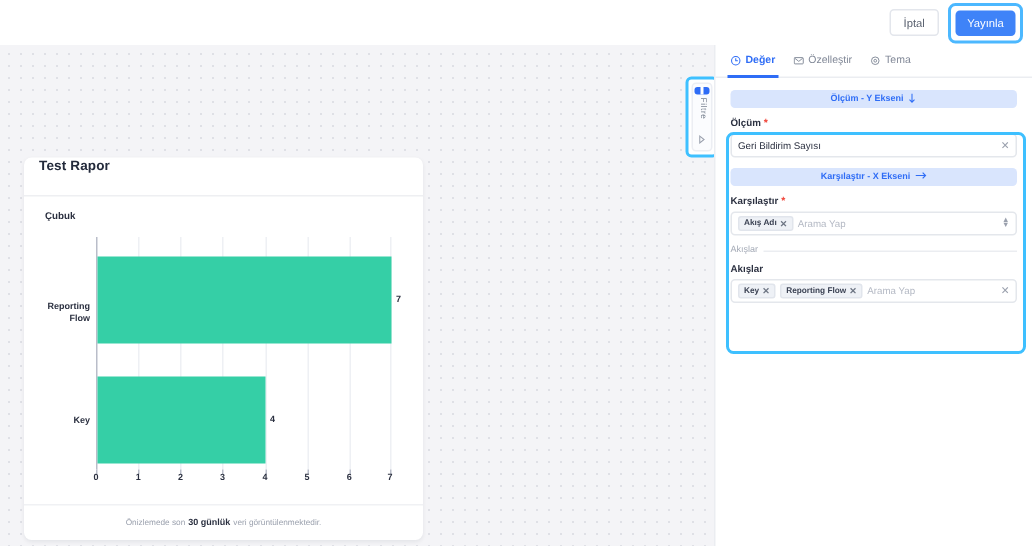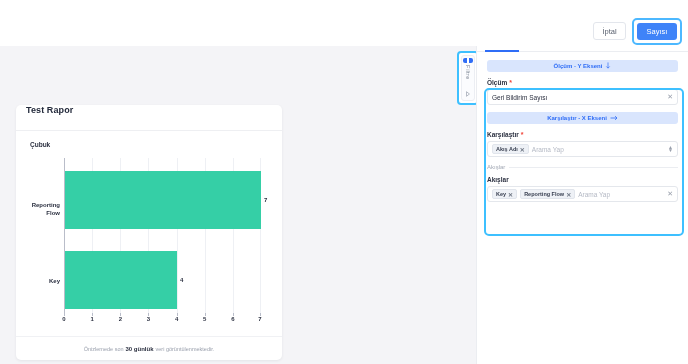--- a/index.html
+++ b/index.html
@@ -15,21 +15,21 @@
   #app {
     position: relative;
     width: 688px;
     height: 364px;
     background: #ffffff;
   }
 
   
   .topbar {
     position: absolute;
-    left: 0; top: 16px;
+    left: 0; top: 0;
     width: 688px; height: 30px;
     background: #ffffff;
     display: flex;
     align-items: center;
     justify-content: flex-end;
     padding-right: 6px;
     gap: 6px;
     z-index: 20;
   }
   .btn-cancel {
@@ -348,21 +348,21 @@
 <body>
 
 <div id="app">
 
   <div class="topbar">
     <div class="btn-cancel">
       <span>İptal</span>
     </div>
     <div class="publish-wrap">
       <div class="btn-publish">
-        <span>Sayısı</span>
+        <span>Yayınla</span>
       </div>
     </div>
   </div>
 
   <div class="canvas"></div>
 
   <div class="card">
     <div class="card-head">
       <span class="card-title">Test Rapor</span>
     </div>

